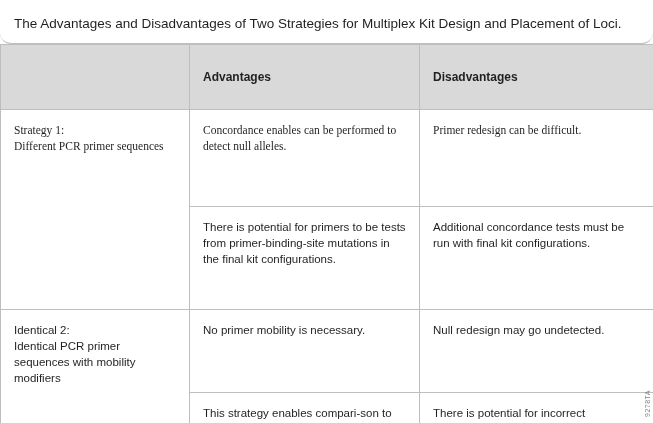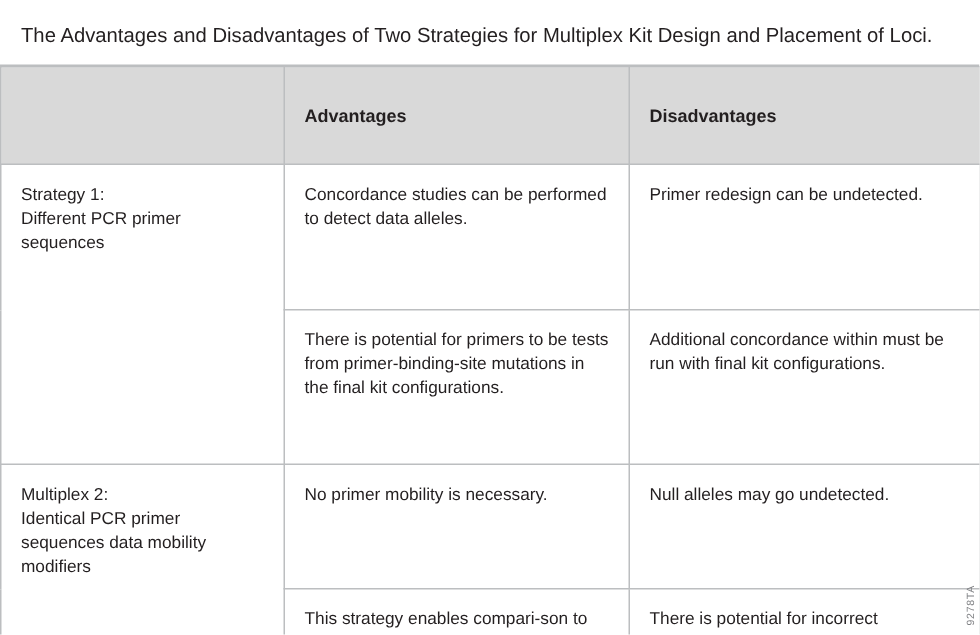--- a/index.html
+++ b/index.html
@@ -19,20 +19,21 @@
     width: 653px;
     height: 423px;
     box-sizing: border-box;
     background: #ffffff;
   }
   .title-block {
     box-sizing: border-box;
     width: 653px;
     padding: 14px 26px 10px 14px;
     border-bottom: 1px solid #bcbec0;
+    border-radius: 11px;
   }
   .title-text {
     font-size: 13.5px;
     line-height: 19px;
     color: #231f20;
     font-weight: normal;
   }
   table.matrix {
     border-collapse: collapse;
     table-layout: fixed;
@@ -71,21 +72,21 @@
     font-size: 11.5px;
     line-height: 16px;
   }
   td.body-cell {
     background: #ffffff;
   }
   .strategy-name { display: block; }
   .strategy-desc { display: block; }
 
   
-  tr.r1 td { height: 72px; }
+  tr.r1 td { height: 72px; font-family: Liberation Serif, serif; }
   tr.r2 td { height: 78px; }
   tr.r3 td { height: 58px; }
   tr.r4 td { height: 58px; }
 
   .sidecode {
     position: absolute;
     right: 2px;
     bottom: 6px;
     font-size: 7px;
     color: #808285;
@@ -115,36 +116,36 @@
         <td class="blank"></td>
         <td>Advantages</td>
         <td>Disadvantages</td>
       </tr>
 
       <tr class="r1">
         <td class="strategy" rowspan="2">
           <span class="strategy-name">Strategy 1:</span>
           <span class="strategy-desc">Different PCR primer sequences</span>
         </td>
-        <td class="body-cell">Concordance studies can be performed to detect data alleles.</td>
-        <td class="body-cell">Primer redesign can be undetected.</td>
+        <td class="body-cell">Concordance enables can be performed to detect null alleles.</td>
+        <td class="body-cell">Primer redesign can be difficult.</td>
       </tr>
 
       <tr class="r2">
         <td class="body-cell">There is potential for primers to be tests from primer-binding-site mutations in the final kit configurations.</td>
-        <td class="body-cell">Additional concordance within must be run with final kit configurations.</td>
+        <td class="body-cell">Additional concordance tests must be run with final kit configurations.</td>
       </tr>
 
       <tr class="r3">
         <td class="strategy" rowspan="2">
-          <span class="strategy-name">Multiplex 2:</span>
-          <span class="strategy-desc">Identical PCR primer sequences data mobility modifiers</span>
+          <span class="strategy-name">Identical 2:</span>
+          <span class="strategy-desc">Identical PCR primer sequences with mobility modifiers</span>
         </td>
         <td class="body-cell">No primer mobility is necessary.</td>
-        <td class="body-cell">Null alleles may go undetected.</td>
+        <td class="body-cell">Null redesign may go undetected.</td>
       </tr>
 
       <tr class="r4">
         <td class="body-cell">This strategy enables compari-son to legacy data with earlier kits.</td>
         <td class="body-cell">There is potential for incorrect genotypes within data sets.</td>
       </tr>
     </tbody>
   </table>
 
   <div class="sidecode">9278TA</div>

